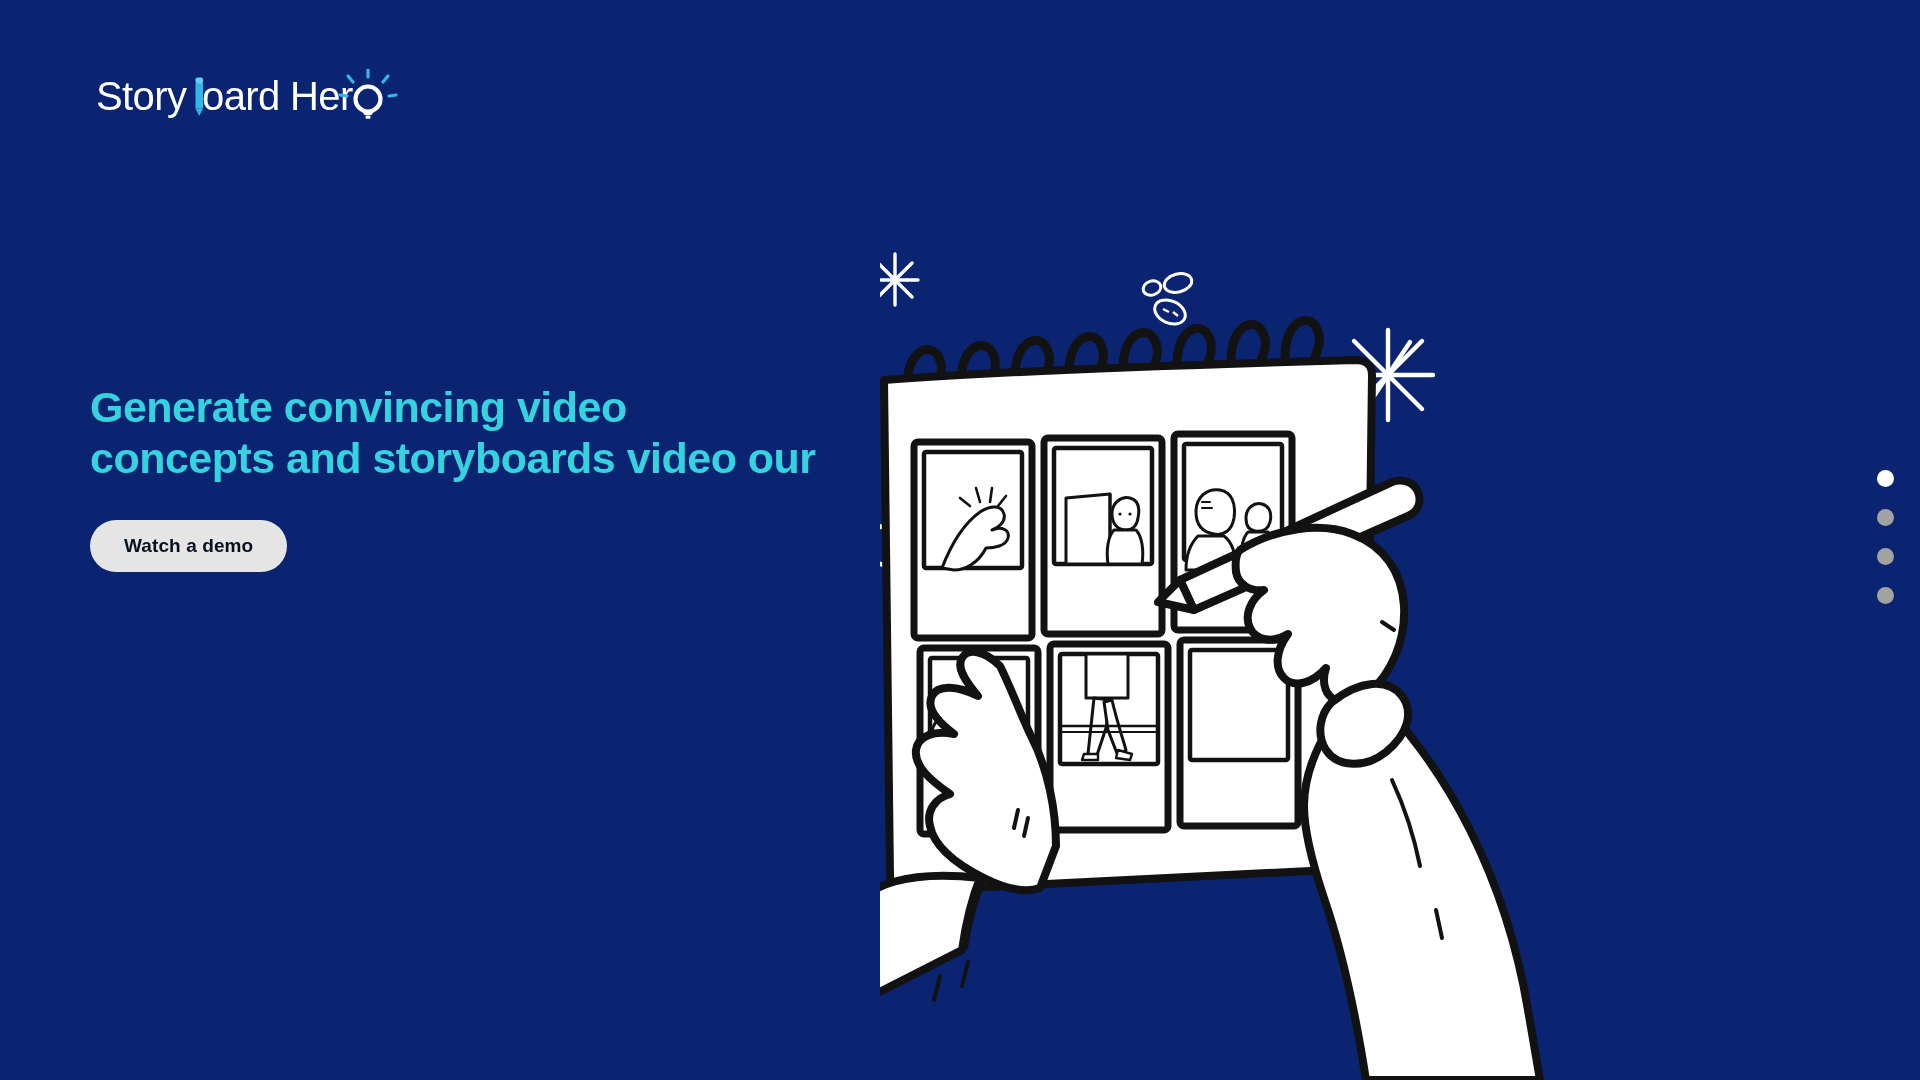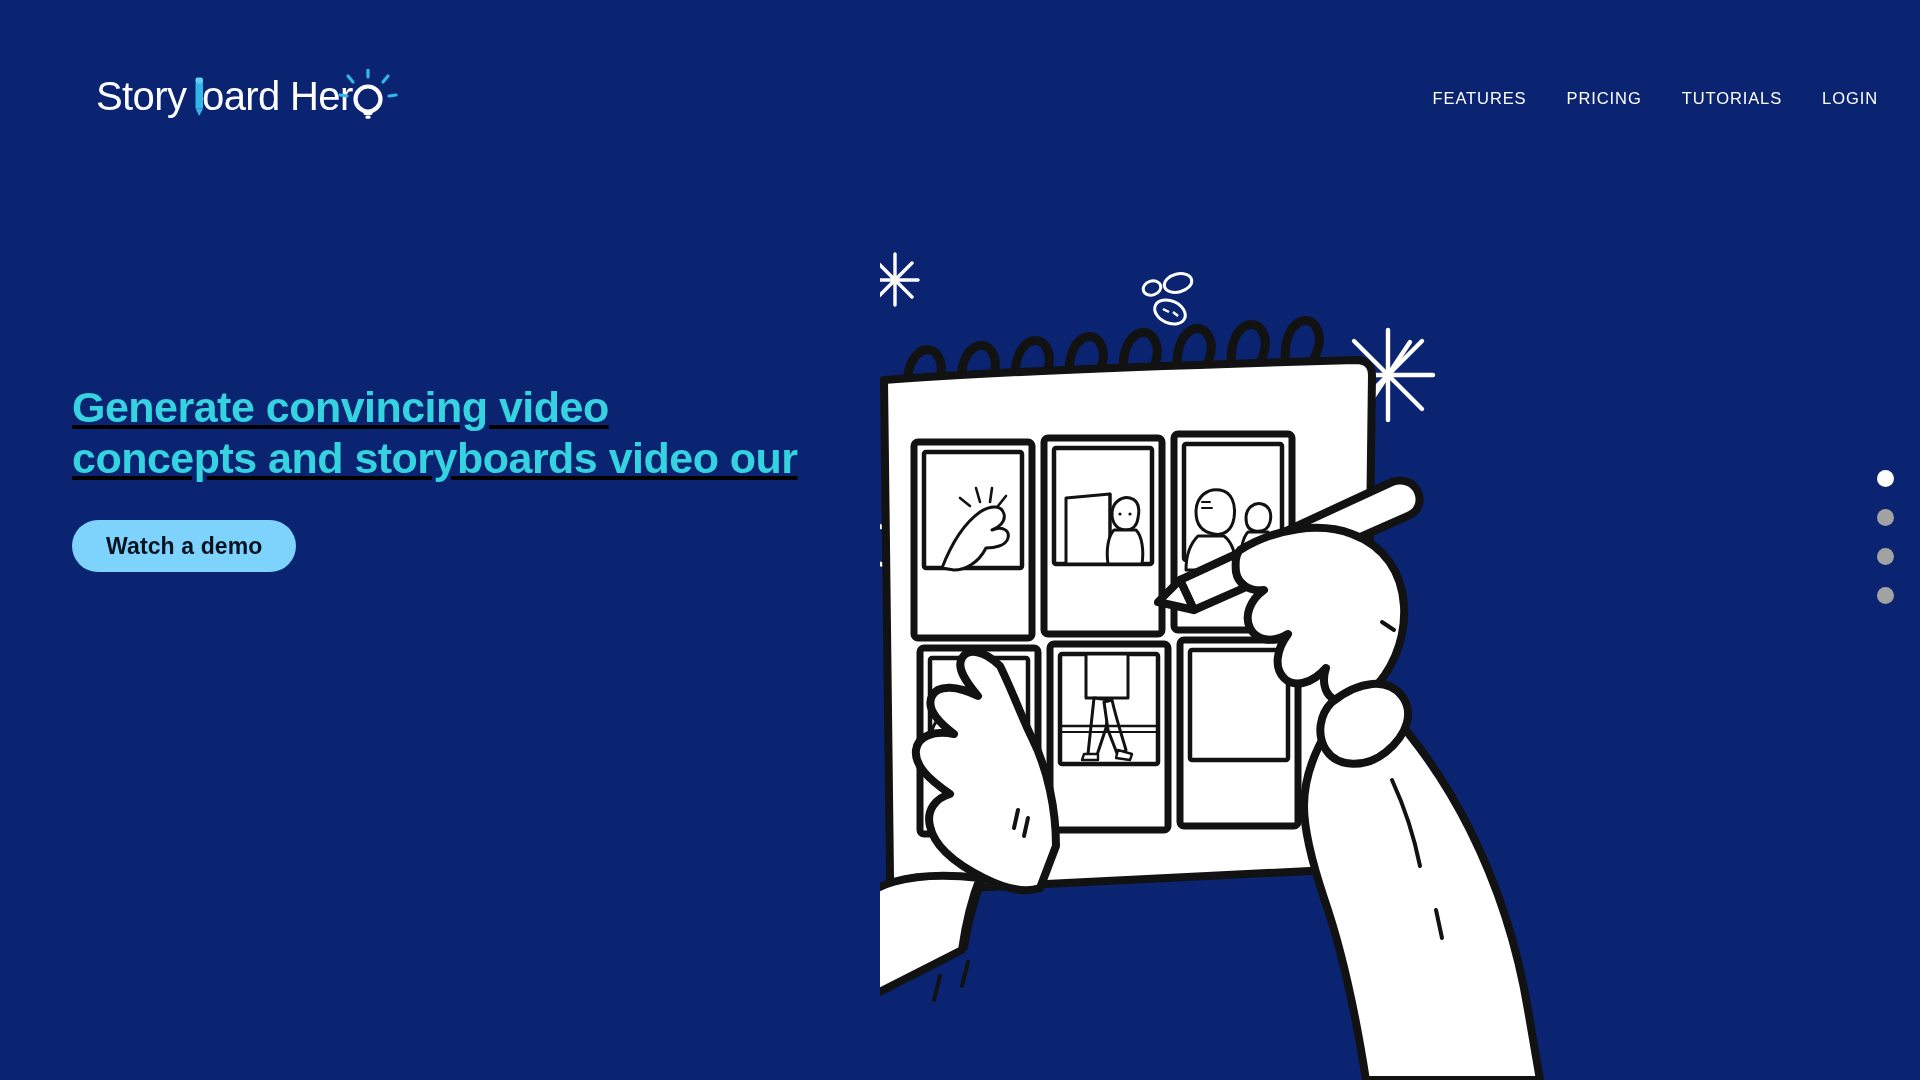--- a/index.html
+++ b/index.html
@@ -23,38 +23,38 @@
   .nav{ display:flex; align-items:center; gap:0; }
   .nav-item{
     color:#ffffff; font-size:16.5px; letter-spacing:.055em;
     text-transform:uppercase; padding:10px 20px; cursor:pointer;
     font-weight:400; white-space:nowrap;
   }
   .nav-item:last-child{ padding-right:10px; }
 
   
   .hero-copy{
-    position:absolute; left:72px; top:382px; width:900px; z-index:30;text-decoration:underline;
+    position:absolute; left:90px; top:382px; width:900px; z-index:30;
   }
   .headline{
     font-size:43px; line-height:1.19; font-weight:700;
     letter-spacing:-0.012em;
   }
   .headline .ln{ display:block; }
   .headline .cyan{ color:#35d2e0; }
   .headline .white{ color:#ffffff; }
   .subhead{
     margin-top:28px; color:#ffffff; font-size:20.5px;
     font-weight:400; letter-spacing:.002em;
   }
   .cta{
     margin-top:36px;
     display:inline-flex; align-items:center; justify-content:center;
-    background:#7dd3fc; color:#06121f;
-    font-size:23px; font-weight:700; letter-spacing:.005em;
+    background:#e5e5e5; color:#06121f;
+    font-size:19px; font-weight:700; letter-spacing:.005em;
     padding:0 34px; height:52px; border-radius:26px;
     border:none; cursor:pointer; font-family:inherit;
   }
 
   
   .dots{
     position:absolute; right:26px; top:470px;
     display:flex; flex-direction:column; gap:22px; z-index:40;
   }
   .dot{
@@ -99,26 +99,20 @@
           <line x1="272" y1="8" x2="272" y2="1"></line>
           <line x1="287" y1="13" x2="292" y2="7"></line>
           <line x1="257" y1="13" x2="252" y2="7"></line>
           <line x1="293" y1="27" x2="300" y2="26"></line>
           <line x1="251" y1="27" x2="244" y2="26"></line>
         </g>
       </g>
     </svg>
   </div>
 
-  <nav class="nav">
-    <div class="nav-item">FEATURES</div>
-    <div class="nav-item">PRICING</div>
-    <div class="nav-item">TUTORIALS</div>
-    <div class="nav-item">LOGIN</div>
-  </nav>
 
 </div>
 
 <div class="hero-copy">
   <h1 class="headline">
     <span class="ln cyan">Generate convincing video</span>
     <span class="ln cyan">concepts and storyboards video our</span>
   </h1>
   <button class="cta">Watch a demo</button>
 </div>

